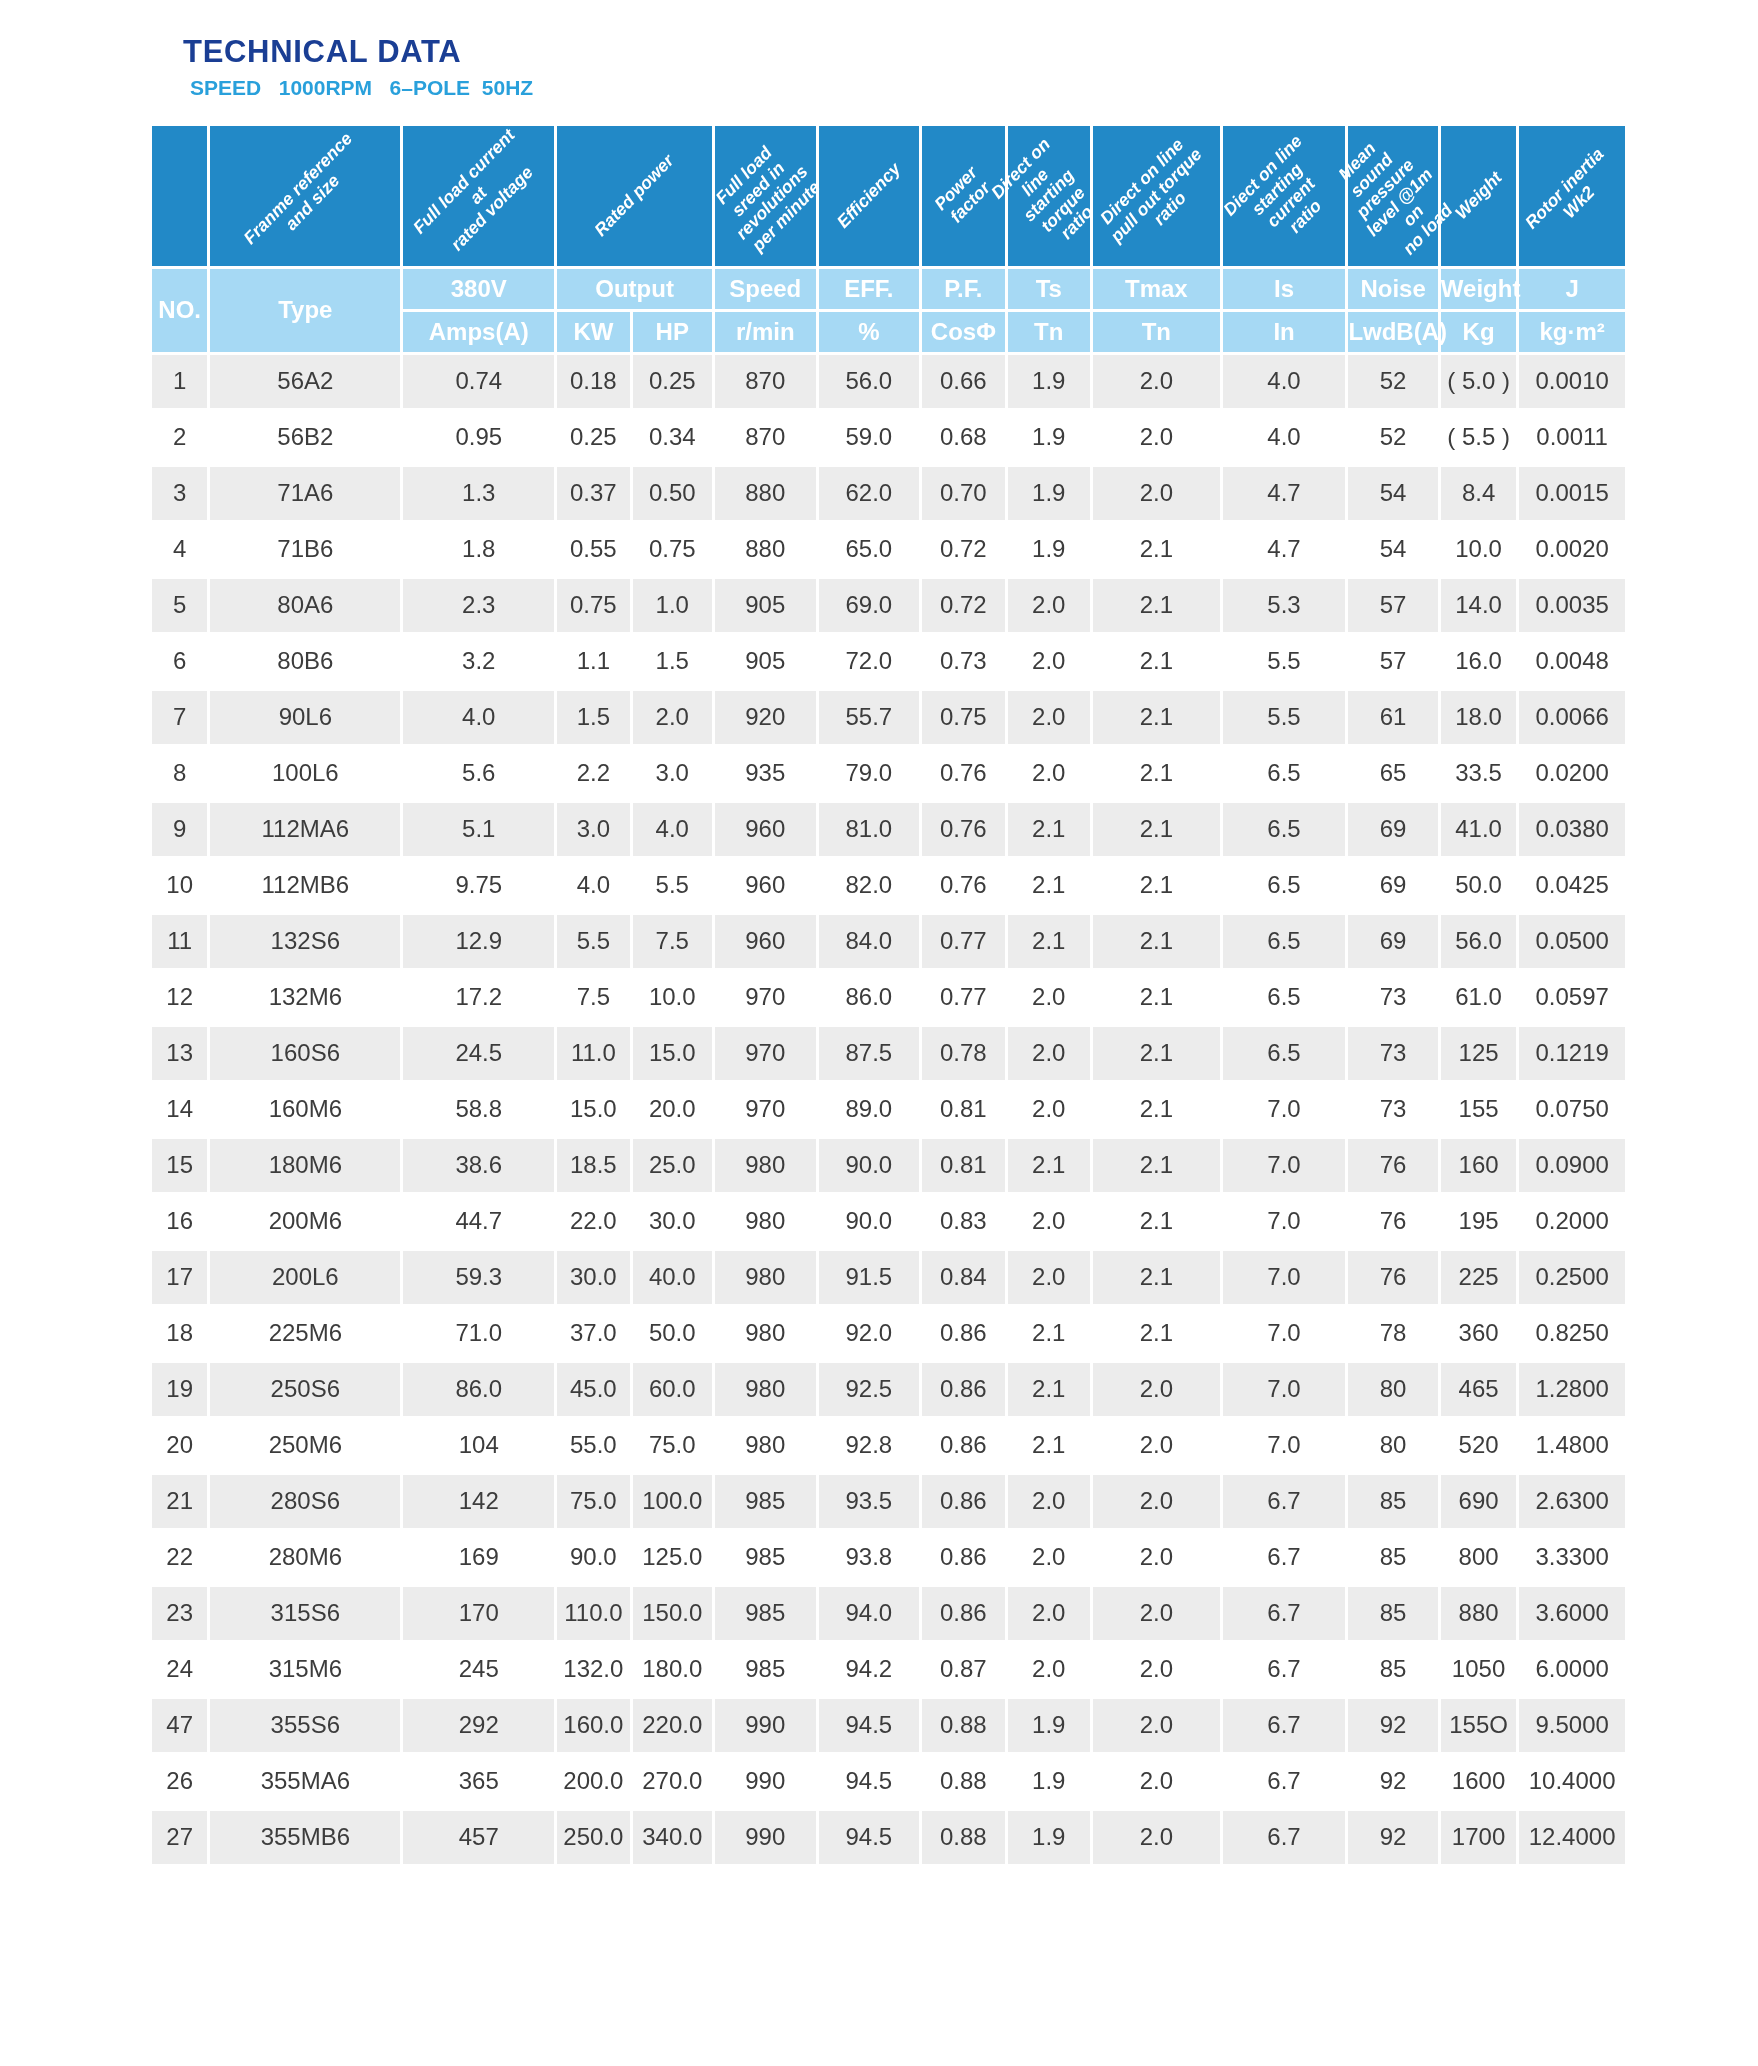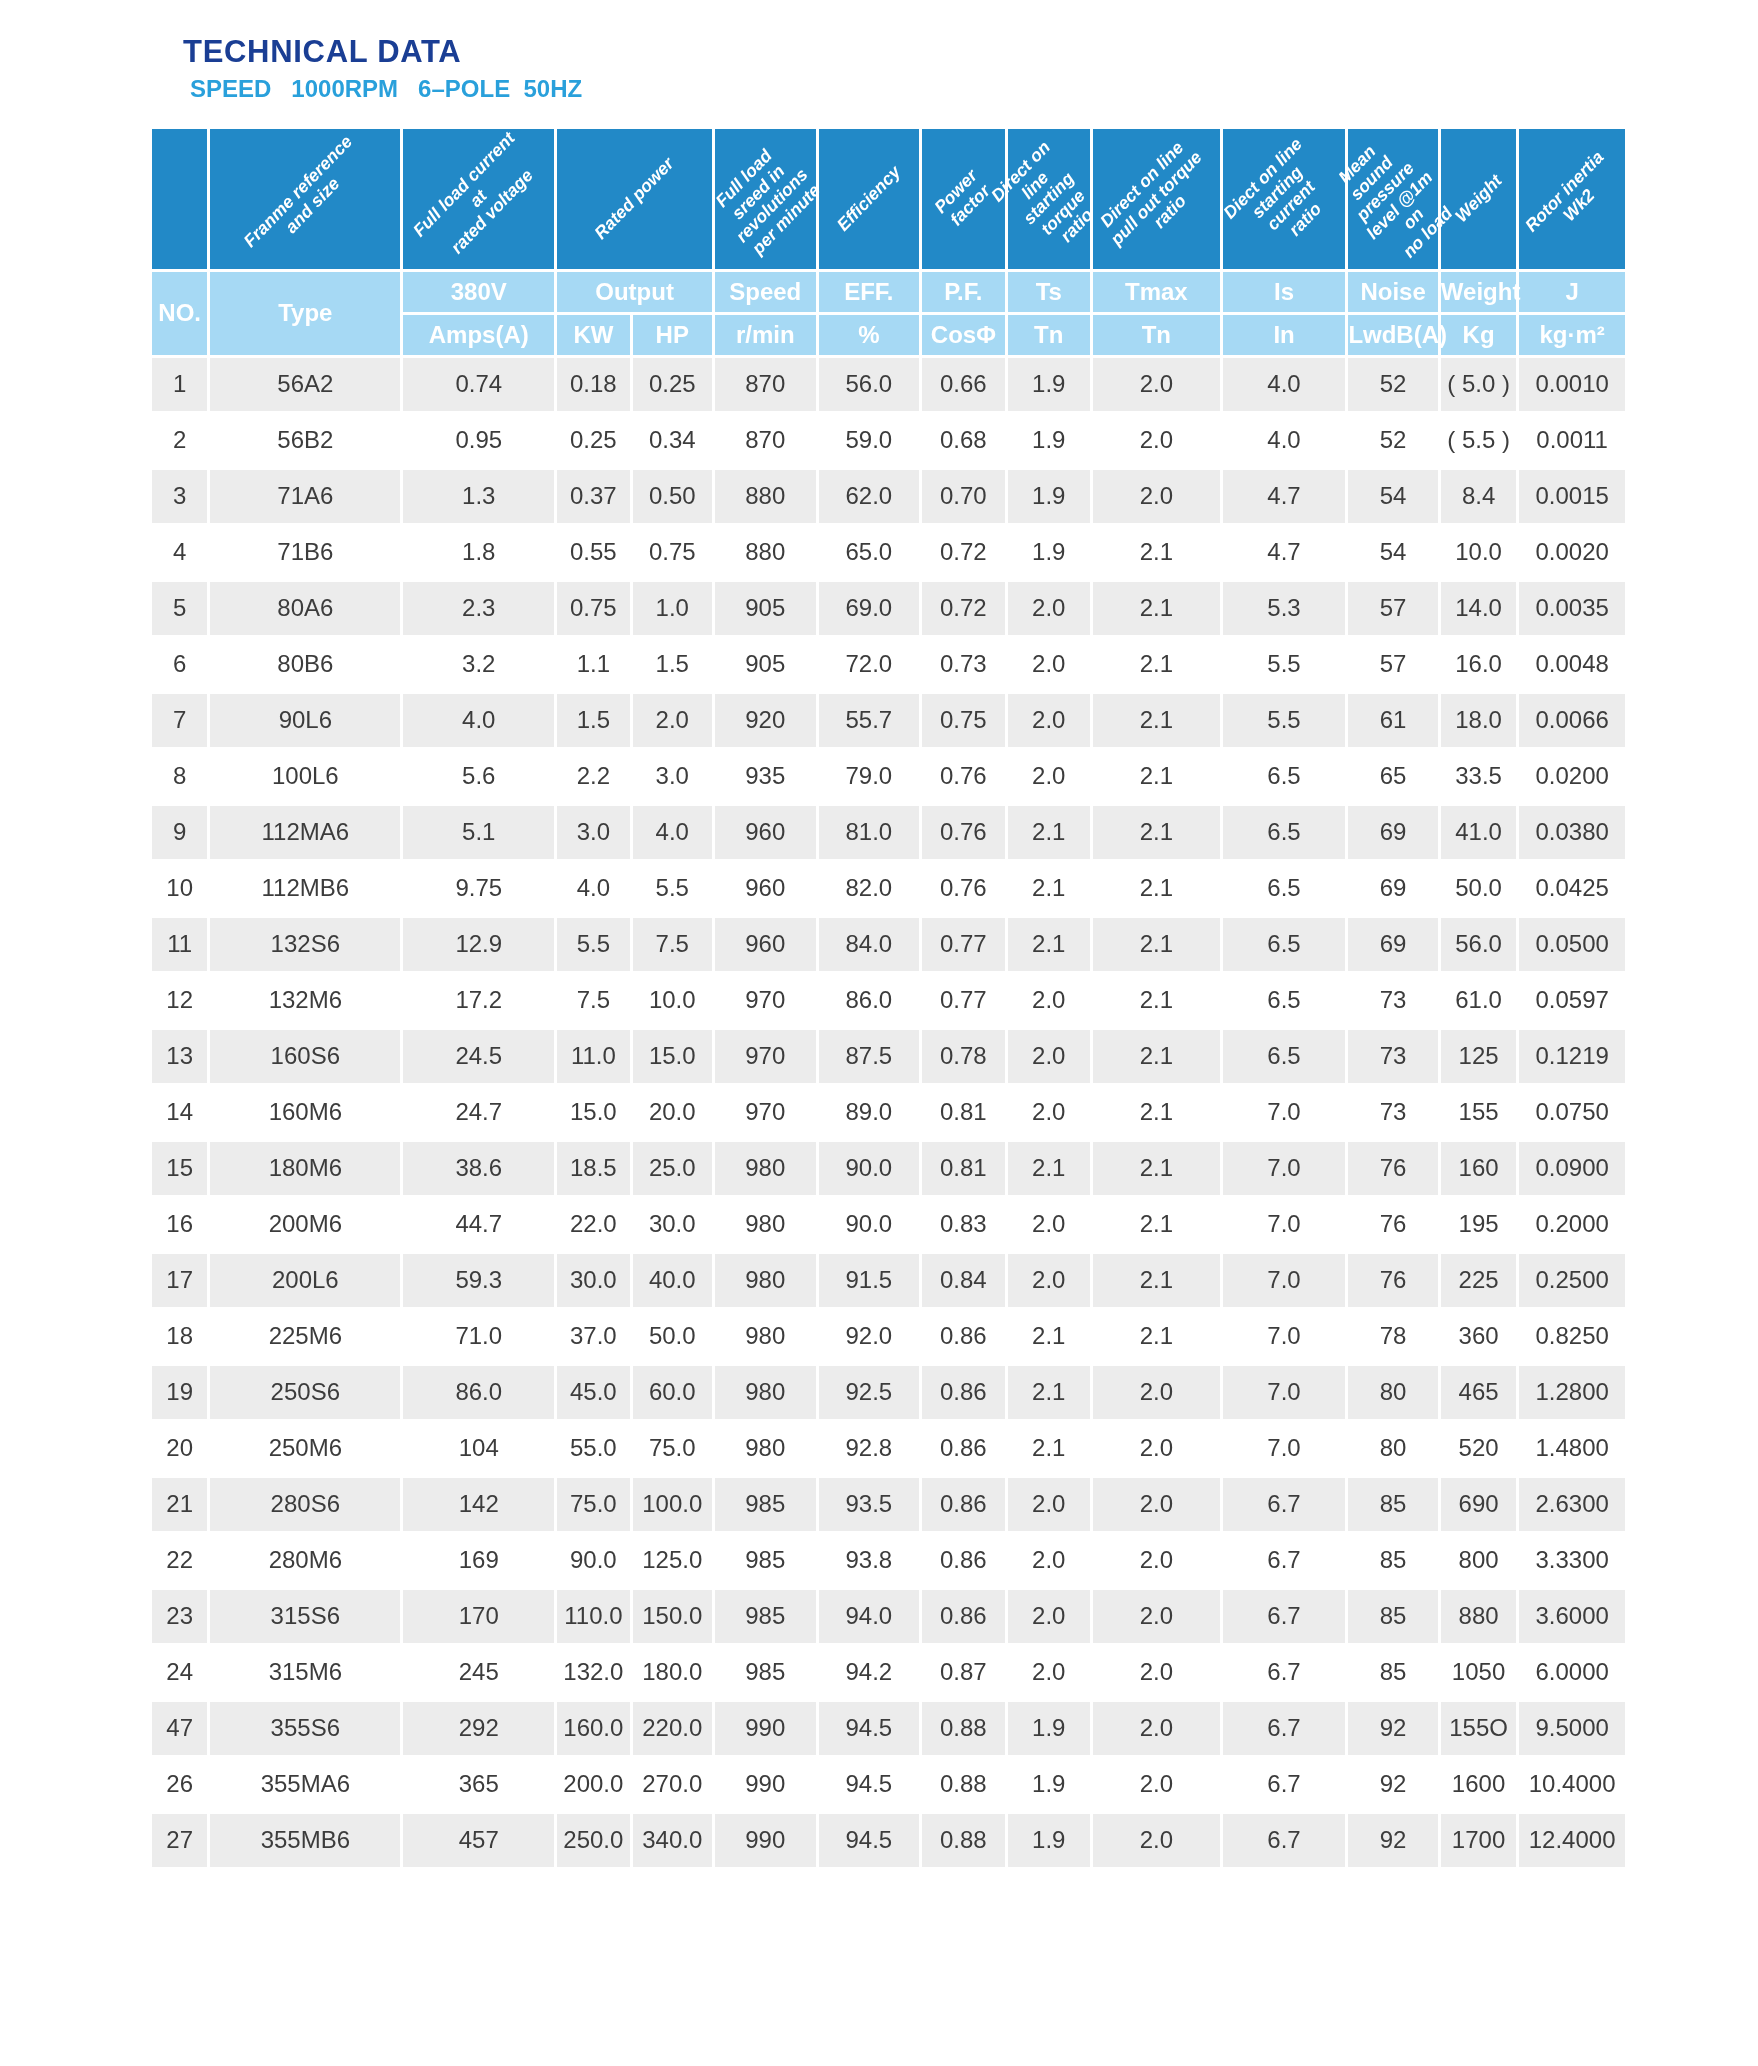--- a/index.html
+++ b/index.html
@@ -11,21 +11,21 @@
     color: #3c3c3c;
   }
   .title {
     margin: 36px 0 0 183px;
     font-size: 31px; line-height: 1;
     font-weight: 900; letter-spacing: 0.7px;
     color: #1a3e94;
   }
   .subtitle {
     margin: 9.8px 0 0 190px;
-    font-size: 24px; line-height: 1;
+    font-size: 21px; line-height: 1;
     font-weight: 700;
     color: #29a0db;
     white-space: pre;
   }
   table.tech {
     margin: 25px 0 0 149px;
     width: 1479px;
     table-layout: fixed;
     border-collapse: separate;
     border-spacing: 3.5px;
@@ -364,21 +364,21 @@
           <td>2.0</td>
           <td>2.1</td>
           <td>6.5</td>
           <td>73</td>
           <td>125</td>
           <td>0.1219</td>
         </tr>
         <tr class="even">
           <td>14</td>
           <td>160M6</td>
-          <td>24.7</td>
+          <td>58.8</td>
           <td>15.0</td>
           <td>20.0</td>
           <td>970</td>
           <td>89.0</td>
           <td>0.81</td>
           <td>2.0</td>
           <td>2.1</td>
           <td>7.0</td>
           <td>73</td>
           <td>155</td>

